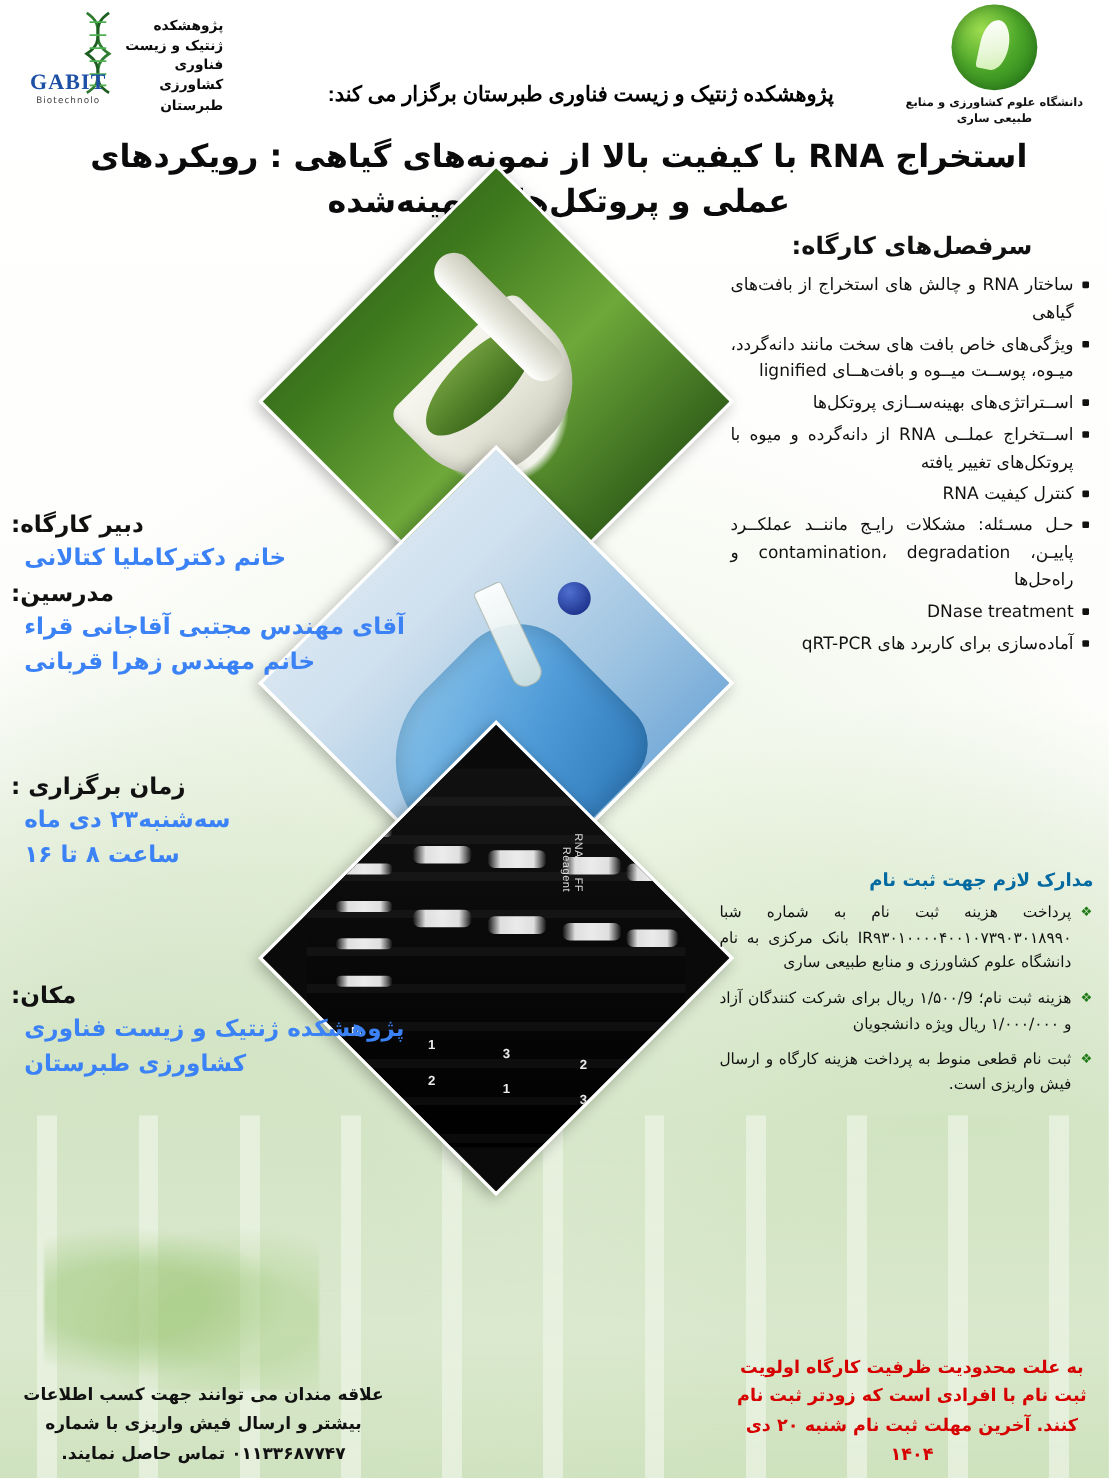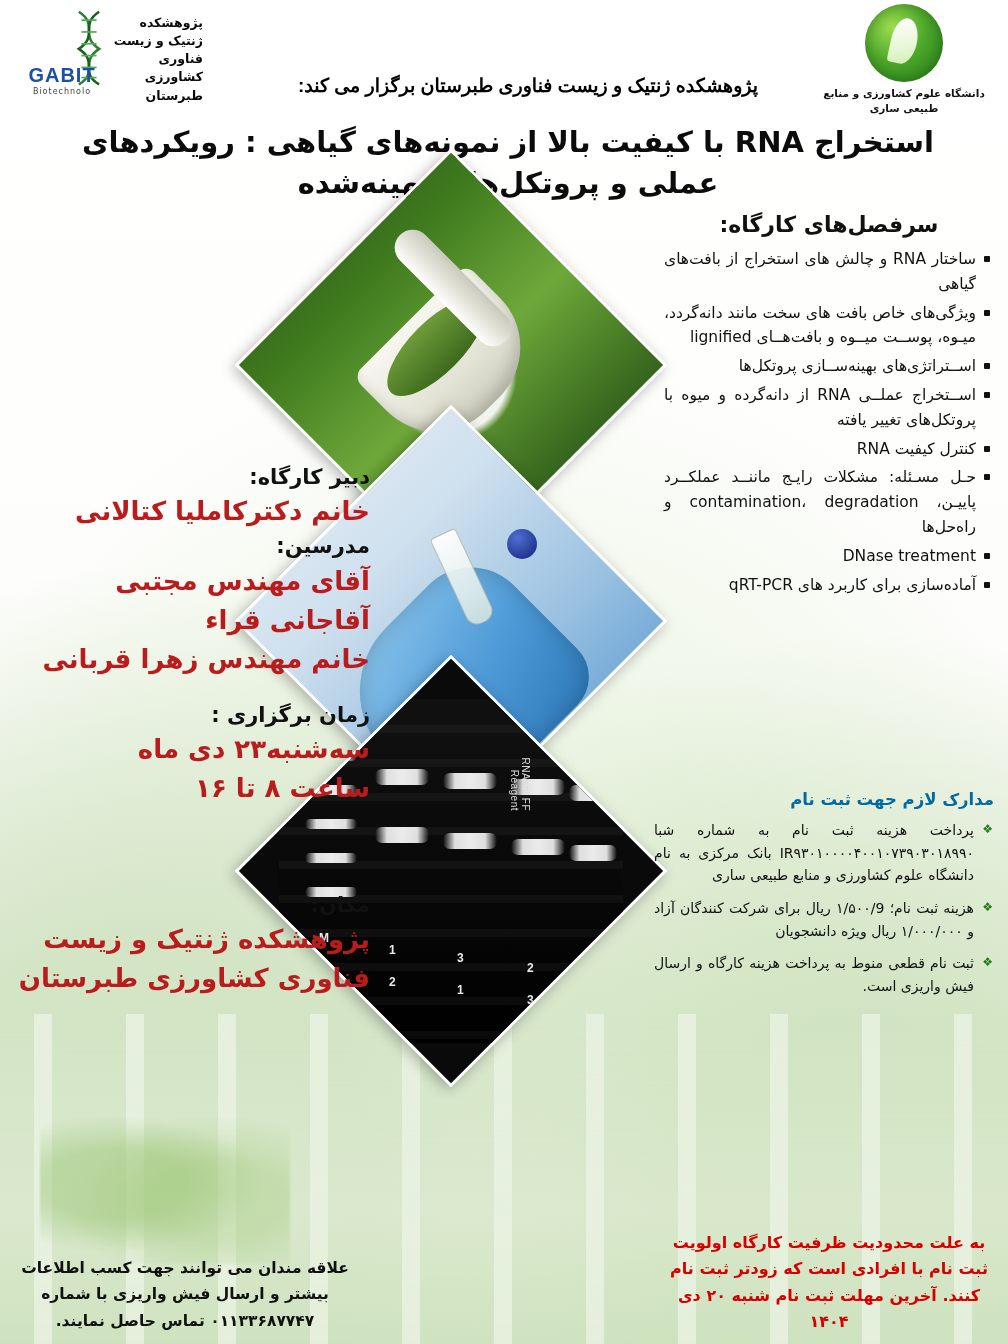--- a/index.html
+++ b/index.html
@@ -40,21 +40,21 @@
   .logo-left .dna{
     position:absolute;left:52px;top:4px;width:34px;height:76px;
   }
   .logo-left .txt{
     position:absolute;right:2px;top:8px;width:120px;
     font-size:12.5px;line-height:1.45;color:#0a0a0a;font-weight:bold;
   }
   .gabit{
     position:absolute;left:20px;top:64px;width:84px;text-align:center;
   }
-  .gabit .g{font-size:20px;font-weight:bold;color:#1d4fa5;letter-spacing:1px;font-family:Liberation Sans, sans-serif;}
+  .gabit .g{font-size:20px;font-weight:bold;color:#1d4fa5;letter-spacing:1px;font-family:Liberation Serif, serif;}
   .gabit .s{font-size:8px;color:#444;letter-spacing:1px;}
 
   .logo-right{position:absolute;right:14px;top:4px;width:180px;text-align:center;}
   .logo-right .circle{
     width:78px;height:78px;border-radius:50%;margin:0 auto;
     background:radial-gradient(circle at 35% 30%, #9ddc4f 0%, #4ea82a 45%, #1f7a17 100%);
     box-shadow:inset 0 0 14px rgba(0,0,0,.25);
     position:relative;
   }
   .logo-right .circle:before{
@@ -102,23 +102,23 @@
     content:"\2756";position:absolute;right:-19px;top:1px;font-size:12px;color:#1f7a17;
   }
 
   .notice{
     position:absolute;right:14px;top:1230px;width:330px;text-align:center;
     font-size:16px;line-height:1.65;font-weight:bold;color:#d60000;
   }
 
   
   .lc{position:absolute;left:0;top:0;width:400px;}
-  .blk{position:absolute;text-align:right;width:360px;left:10px;}
+  .blk{position:absolute;text-align:left;width:360px;left:10px;}
   .blk .lbl{font-size:21px;font-weight:bold;color:#111;line-height:1.45;}
-  .blk .val{font-size:26px;font-weight:bold;color:#b91c1c;line-height:1.5;}
+  .blk .val{font-size:21px;font-weight:bold;color:#3b82f6;line-height:1.5;margin-left:12px;}
 
   .b1{top:462px;}
   .b2{top:700px;}
   .b3{top:890px;}
 
   .footer-left{
     position:absolute;left:10px;top:1255px;width:350px;text-align:center;
     font-size:15.5px;line-height:1.7;font-weight:bold;color:#111;
   }
 

